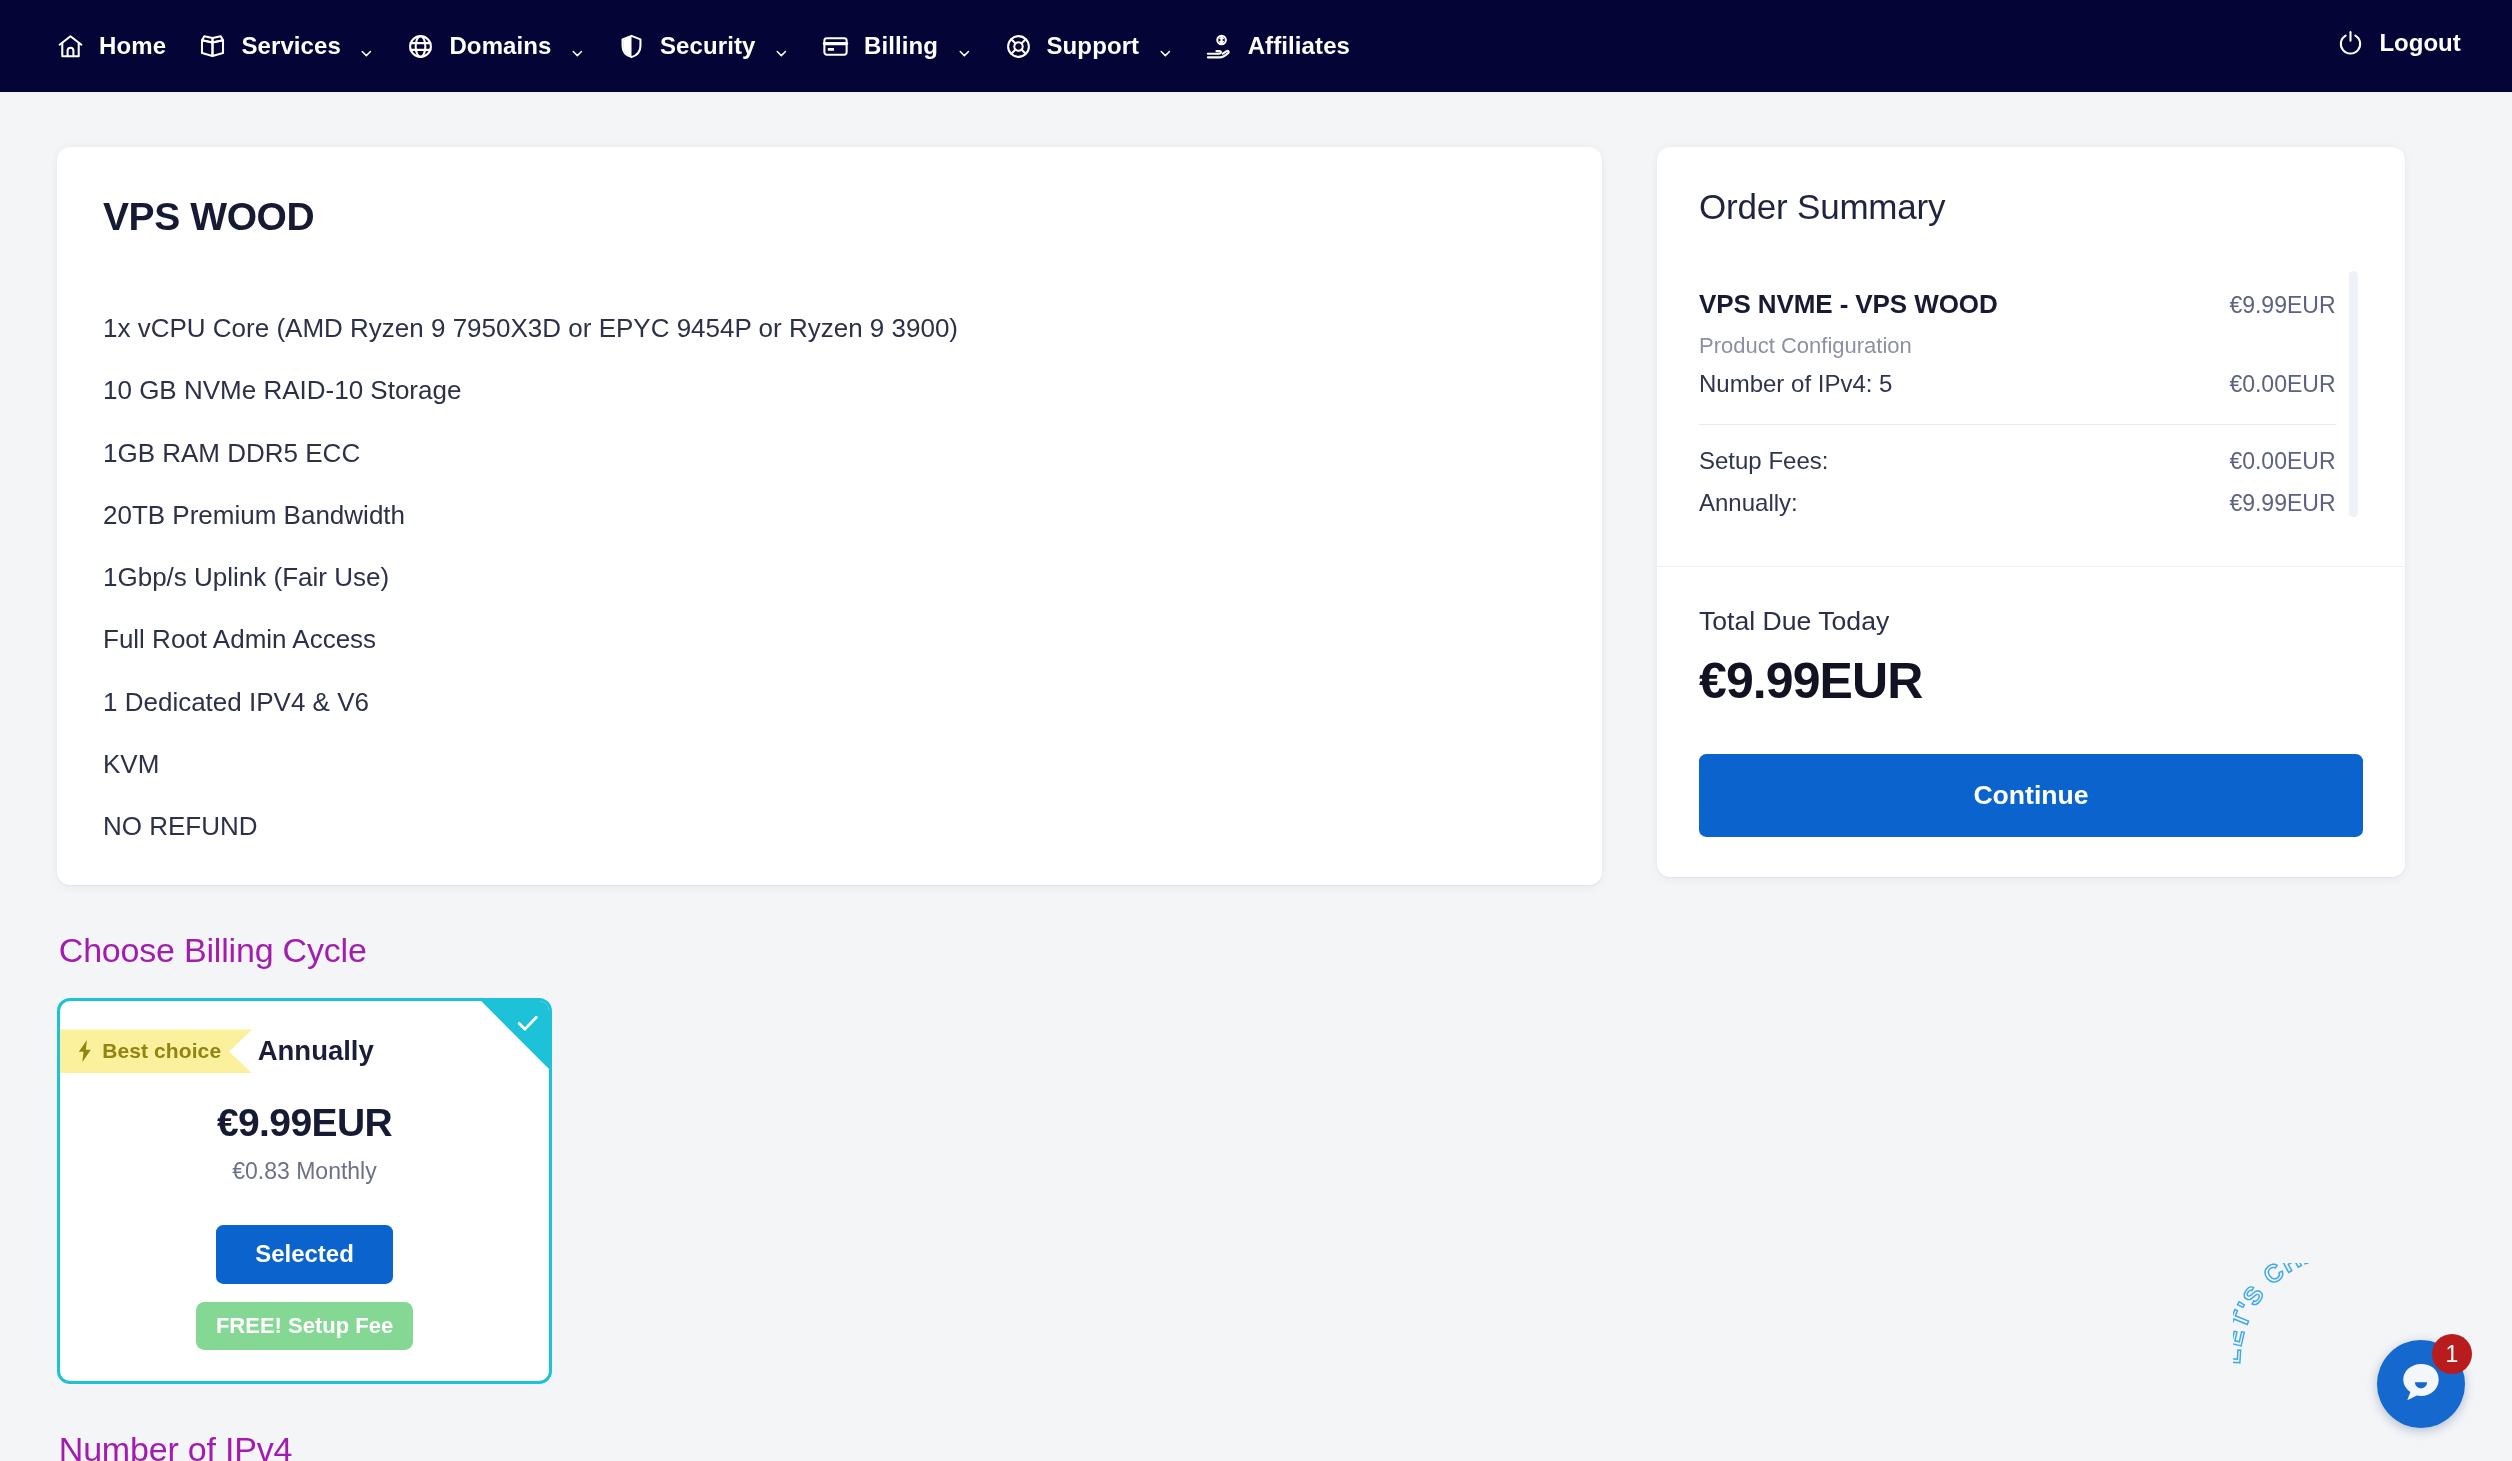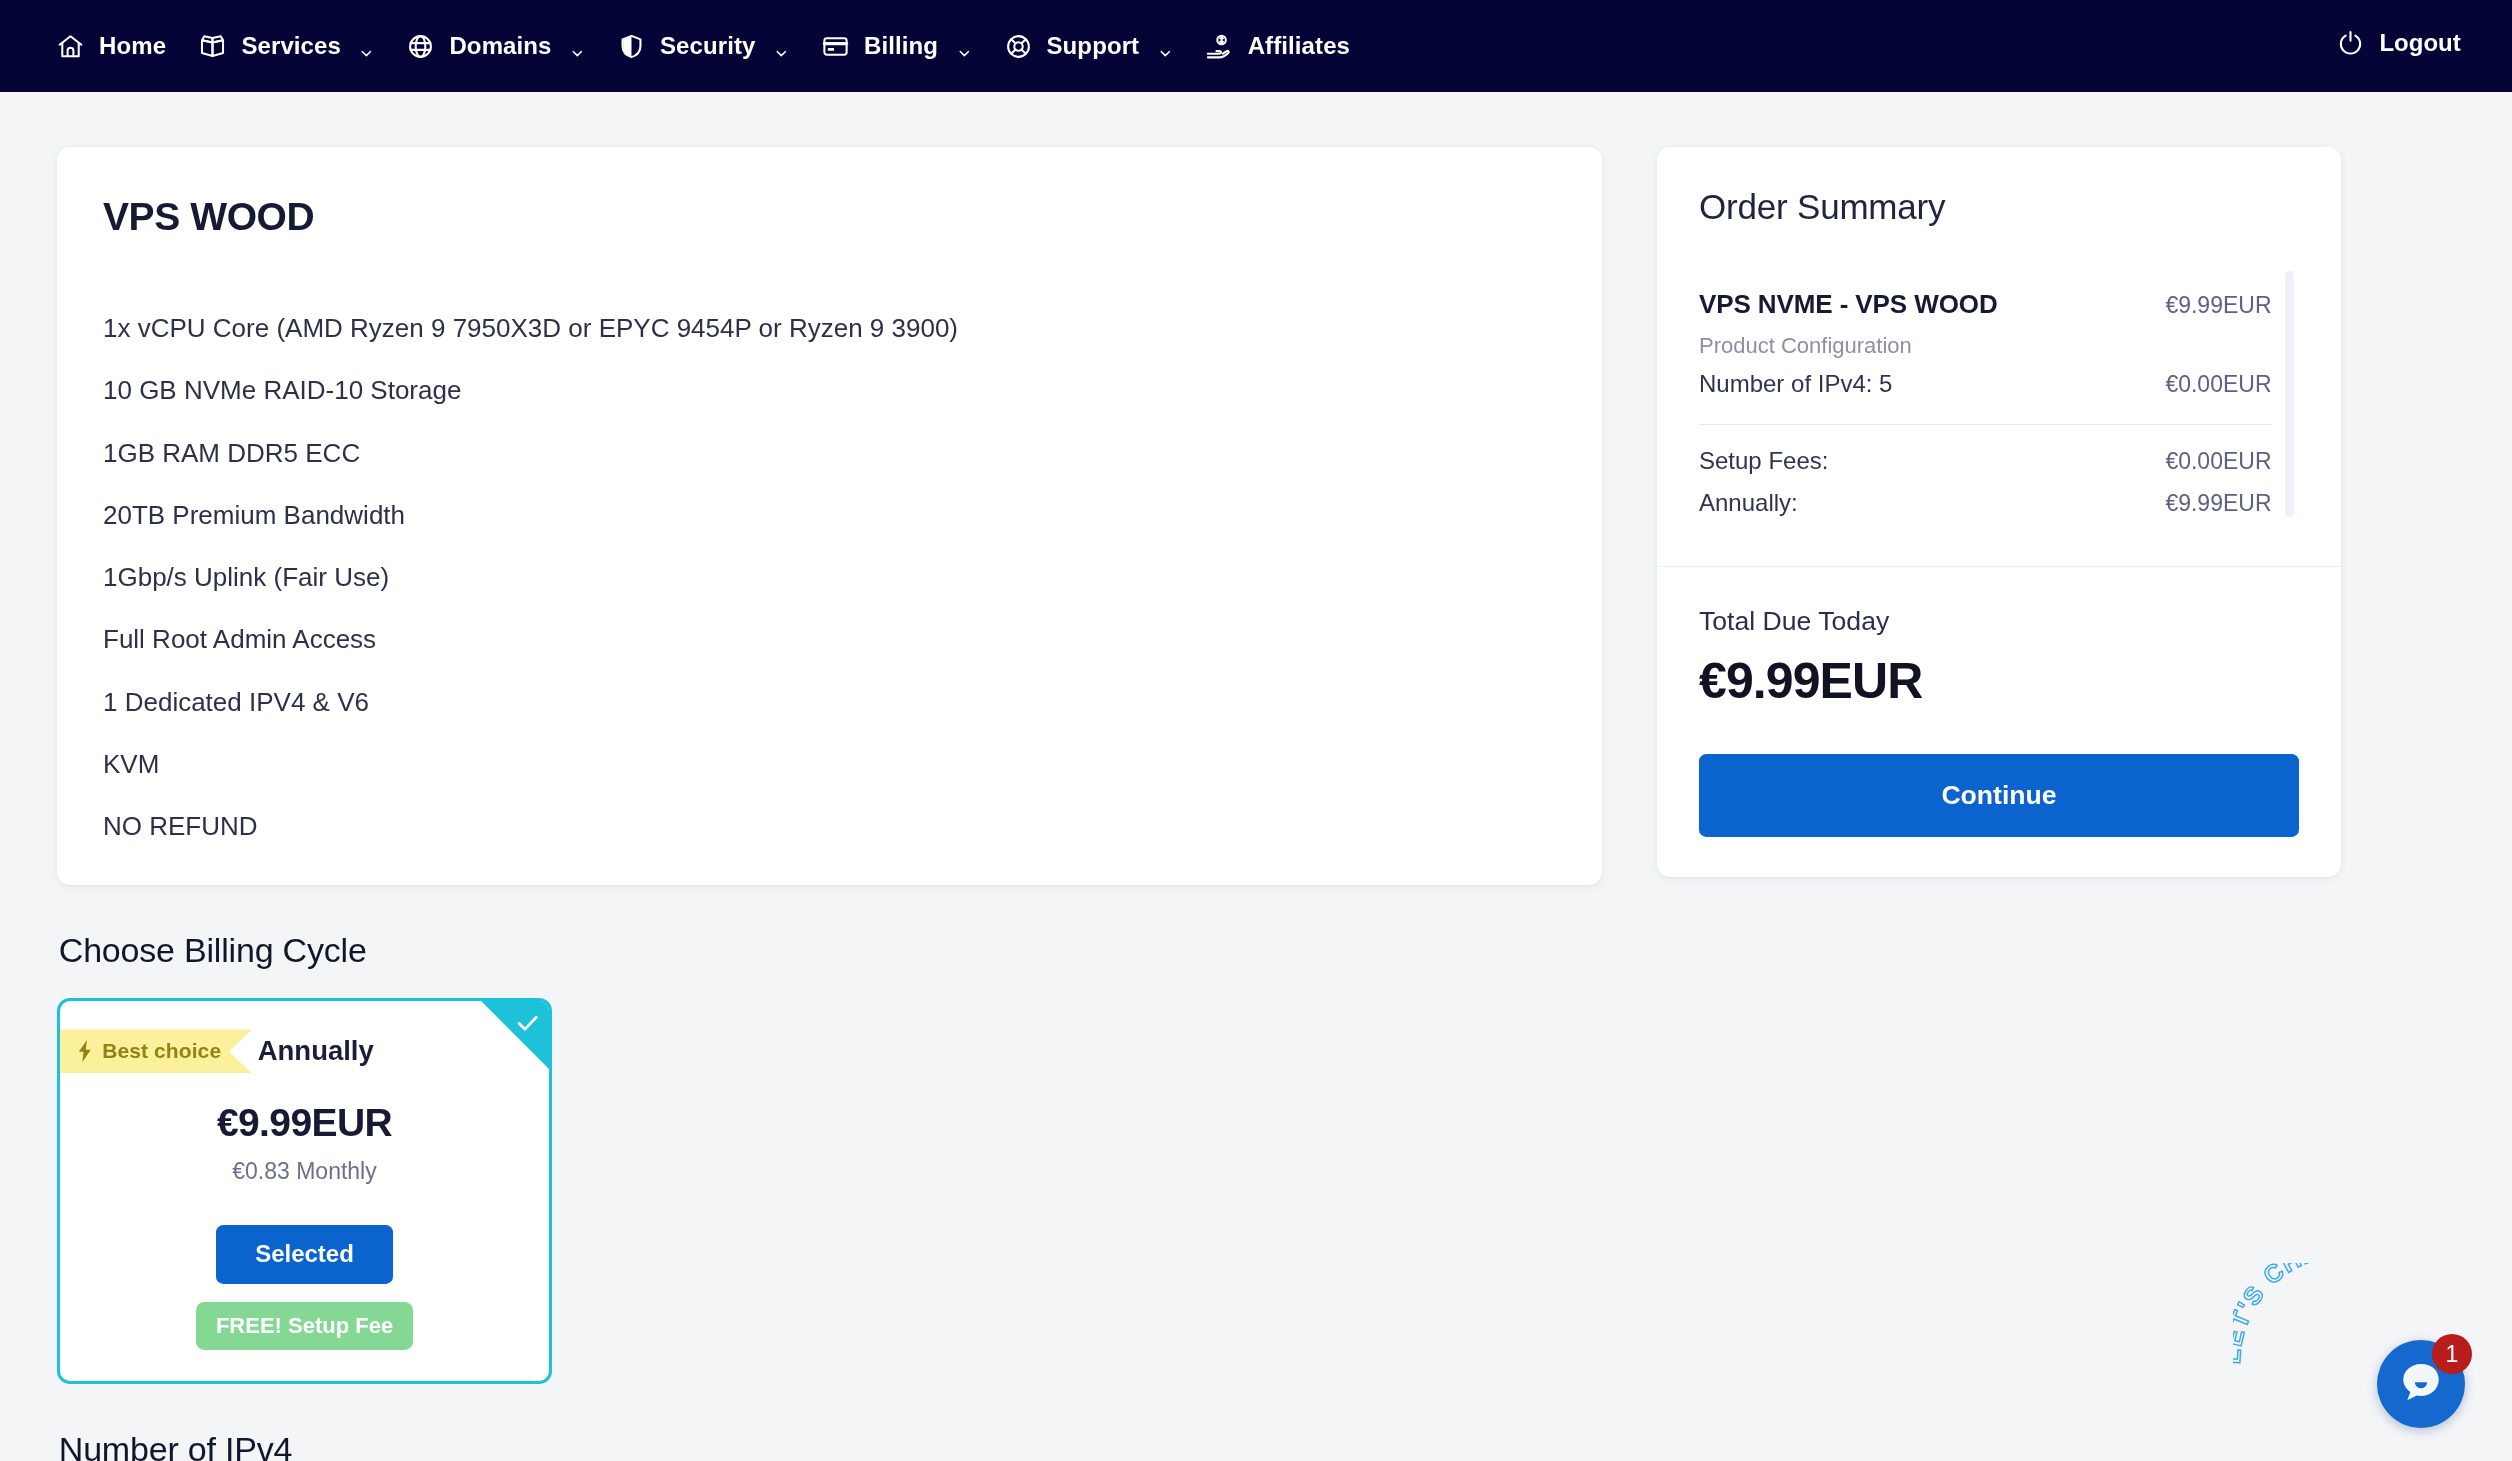--- a/index.html
+++ b/index.html
@@ -76,21 +76,21 @@
   }
 
   
   .page {
     display: flex;
     align-items: flex-start;
     padding: 55px 44px 0 57px;
     gap: 55px;
   }
   .col-main { width: 1545px; flex: none; }
-  .col-side { width: 684px; flex: none; }
+  .col-side { width: 748px; flex: none; }
 
   .card {
     background: #ffffff;
     border-radius: 13px;
     box-shadow: 0 1.8px 9.2px rgba(17, 24, 60, 0.055), 0 0.9px 1.8px rgba(17,24,60,0.04);
   }
 
   
   .product-card {
     padding: 48px 46px 42px 46px;
@@ -110,21 +110,21 @@
     color: #2c3148;
     font-weight: 400;
     margin-bottom: 29px;
   }
   .feature-list li:last-child { margin-bottom: 0; }
 
   
   .section-title {
     font-size: 34px;
     font-weight: 400;
-    color: #0f172a;
+    color: #a21caf;
     letter-spacing: -0.2px;
     margin: 46px 0 27.5px 1.8px;
   }
 
   
   .cycle-row { display: flex; gap: 31px; }
   .cycle-card {
     position: relative;
     width: 495px;
     background: #fff;

